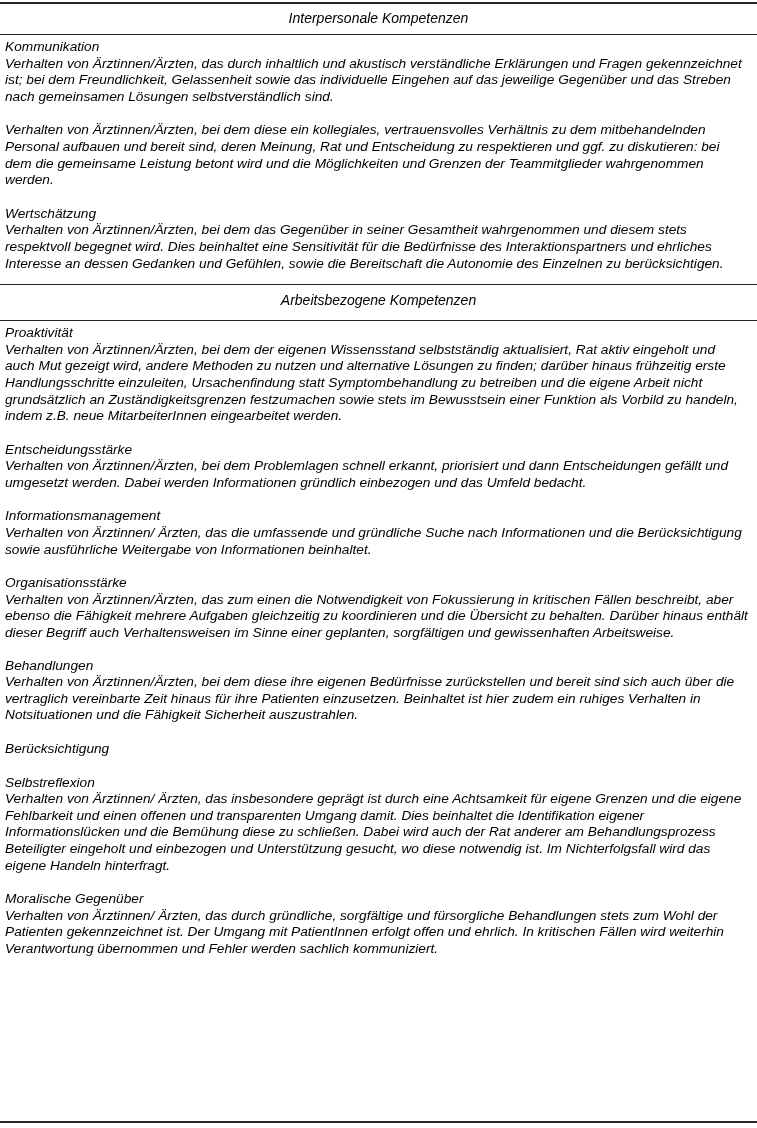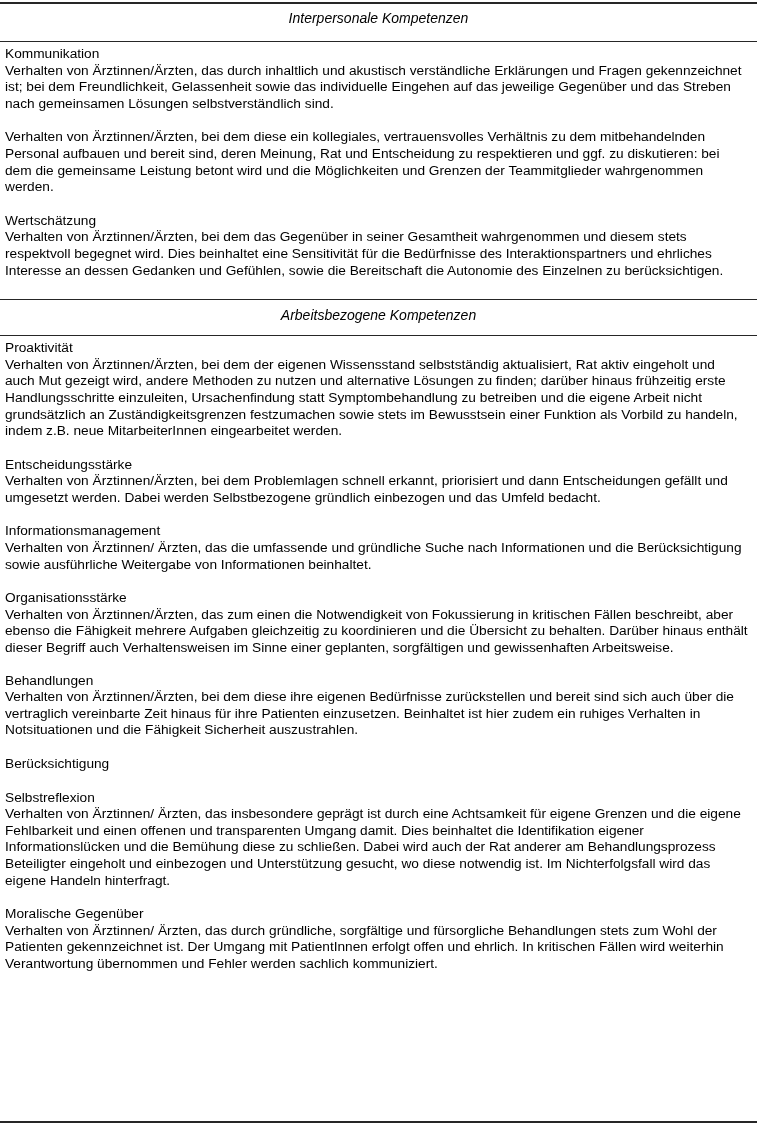--- a/index.html
+++ b/index.html
@@ -23,35 +23,35 @@
     border-bottom: 2px solid #262626;
     font-family: "Liberation Sans", sans-serif;
     color: #000000;
     overflow: hidden;
   }
   .title-row {
     text-align: center;
     font-style: italic;
     font-size: 14px;
     line-height: 17px;
-    padding: 6px 0 14px 0;
+    padding: 6px 0 7px 0;
     border-bottom: 1px solid #262626;
   }
   .section + .section .title-row {
     border-top: 1px solid #262626;
     padding: 7px 0 11px 0;
-    margin-top: 8px;
   }
   .body {
     padding: 4px 9px 12px 5px;
     font-size: 13.7px;
     line-height: 16.6px;
   }
   .item {
     margin: 0 0 17px 0;
+    font-style: italic;
   }
   .item:last-child {
     margin-bottom: 0;
   }
   .heading {
     font-weight: normal;
   }
   .text {
     font-weight: normal;
   }
@@ -85,21 +85,21 @@
       <div class="title-row">
         <span>Arbeitsbezogene Kompetenzen</span>
       </div>
       <div class="body">
         <div class="item">
           <div class="heading">Proaktivität</div>
           <div class="text">Verhalten von Ärztinnen/Ärzten, bei dem der eigenen Wissensstand selbstständig aktualisiert, Rat aktiv eingeholt und auch Mut gezeigt wird, andere Methoden zu nutzen und alternative Lösungen zu finden; darüber hinaus frühzeitig erste Handlungsschritte einzuleiten, Ursachenfindung statt Symptombehandlung zu betreiben und die eigene Arbeit nicht grundsätzlich an Zuständigkeitsgrenzen festzumachen sowie stets im Bewusstsein einer Funktion als Vorbild zu handeln, indem z.B. neue MitarbeiterInnen eingearbeitet werden.</div>
         </div>
         <div class="item">
           <div class="heading">Entscheidungsstärke</div>
-          <div class="text">Verhalten von Ärztinnen/Ärzten, bei dem Problemlagen schnell erkannt, priorisiert und dann Entscheidungen gefällt und umgesetzt werden. Dabei werden Selbstbezogene gründlich einbezogen und das Umfeld bedacht.</div>
+          <div class="text">Verhalten von Ärztinnen/Ärzten, bei dem Problemlagen schnell erkannt, priorisiert und dann Entscheidungen gefällt und umgesetzt werden. Dabei werden Informationen gründlich einbezogen und das Umfeld bedacht.</div>
         </div>
         <div class="item">
           <div class="heading">Informationsmanagement</div>
           <div class="text">Verhalten von Ärztinnen/ Ärzten, das die umfassende und gründliche Suche nach Informationen und die Berücksichtigung sowie ausführliche Weitergabe von Informationen beinhaltet.</div>
         </div>
         <div class="item">
           <div class="heading">Organisationsstärke</div>
           <div class="text">Verhalten von Ärztinnen/Ärzten, das zum einen die Notwendigkeit von Fokussierung in kritischen Fällen beschreibt, aber ebenso die Fähigkeit mehrere Aufgaben gleichzeitig zu koordinieren und die Übersicht zu behalten. Darüber hinaus enthält dieser Begriff auch Verhaltensweisen im Sinne einer geplanten, sorgfältigen und gewissenhaften Arbeitsweise.</div>
         </div>
       </div>

